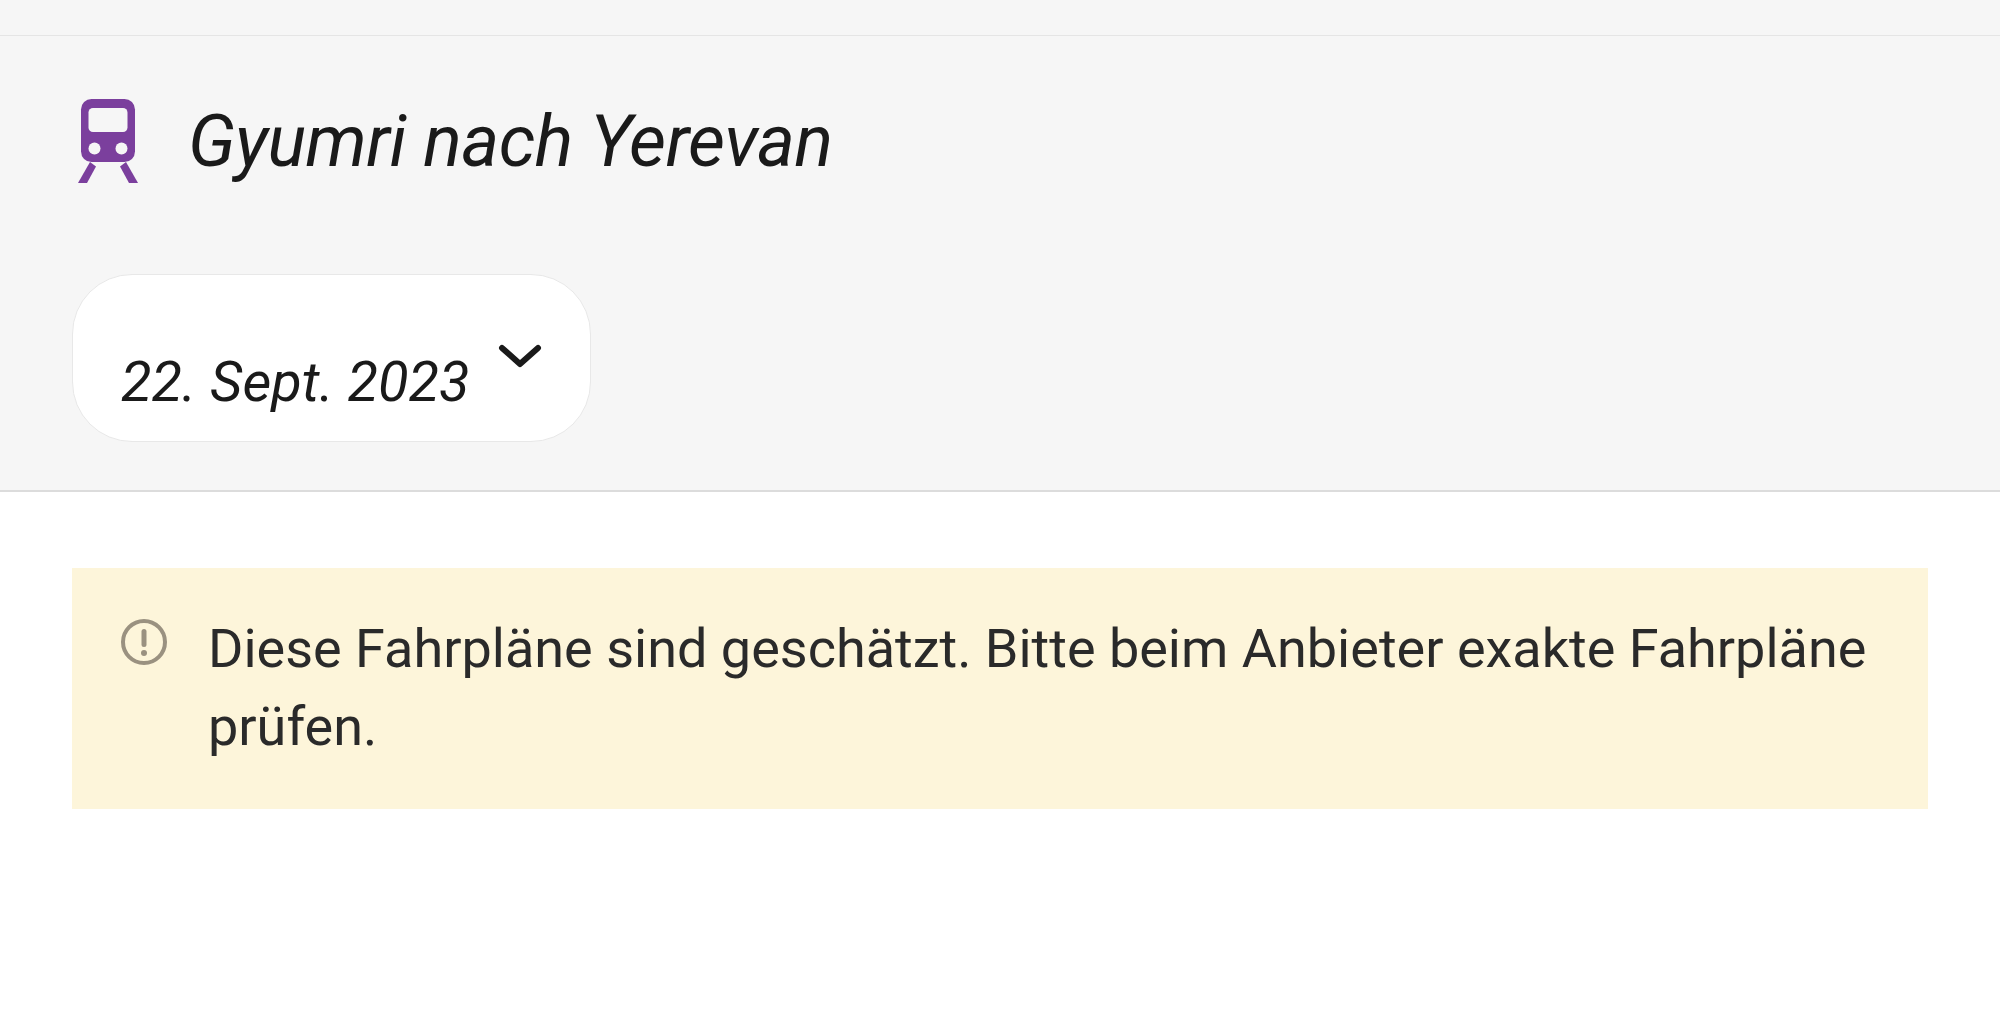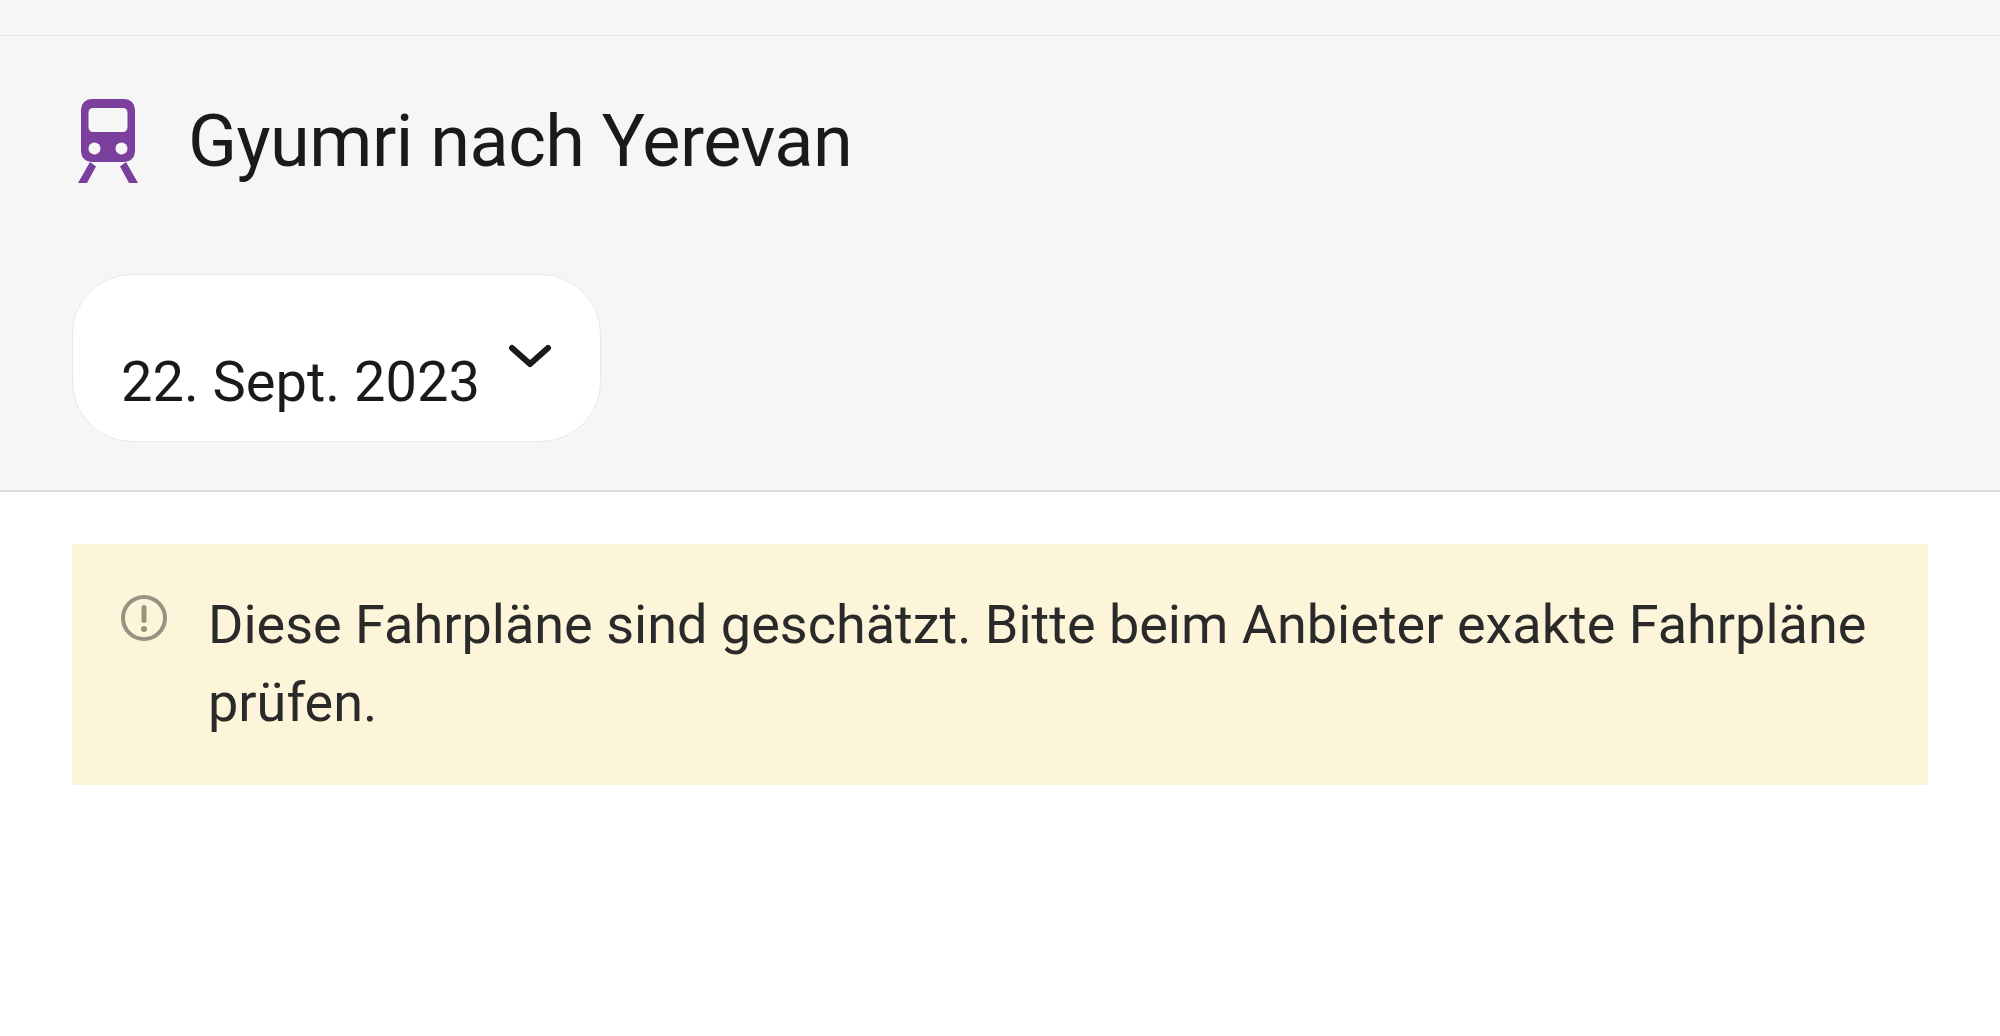--- a/index.html
+++ b/index.html
@@ -17,20 +17,21 @@
     .top-strip {
       height: 36px;
       background: #f6f6f6;
       border-bottom: 1px solid #e5e5e5;
     }
     
     .header-section {
       background: #f6f6f6;
       padding: 60px 72px 48px 72px;
       border-bottom: 2px solid #dcdcdc;
+      font-style: italic;
     }
     
     .route-row {
       display: flex;
       align-items: center;
       gap: 44px;
       margin-bottom: 88px;
     }
     
     .train-icon {
@@ -72,20 +73,21 @@
     .content-section {
       padding: 52px 72px;
     }
     
     .warning-banner {
       background: #fdf5da;
       padding: 42px 48px;
       display: flex;
       align-items: flex-start;
       gap: 40px;
+      margin-top: 24px;
     }
     
     .warning-icon {
       width: 48px;
       height: 48px;
       flex-shrink: 0;
       margin-top: 8px;
     }
     
     .warning-text {

